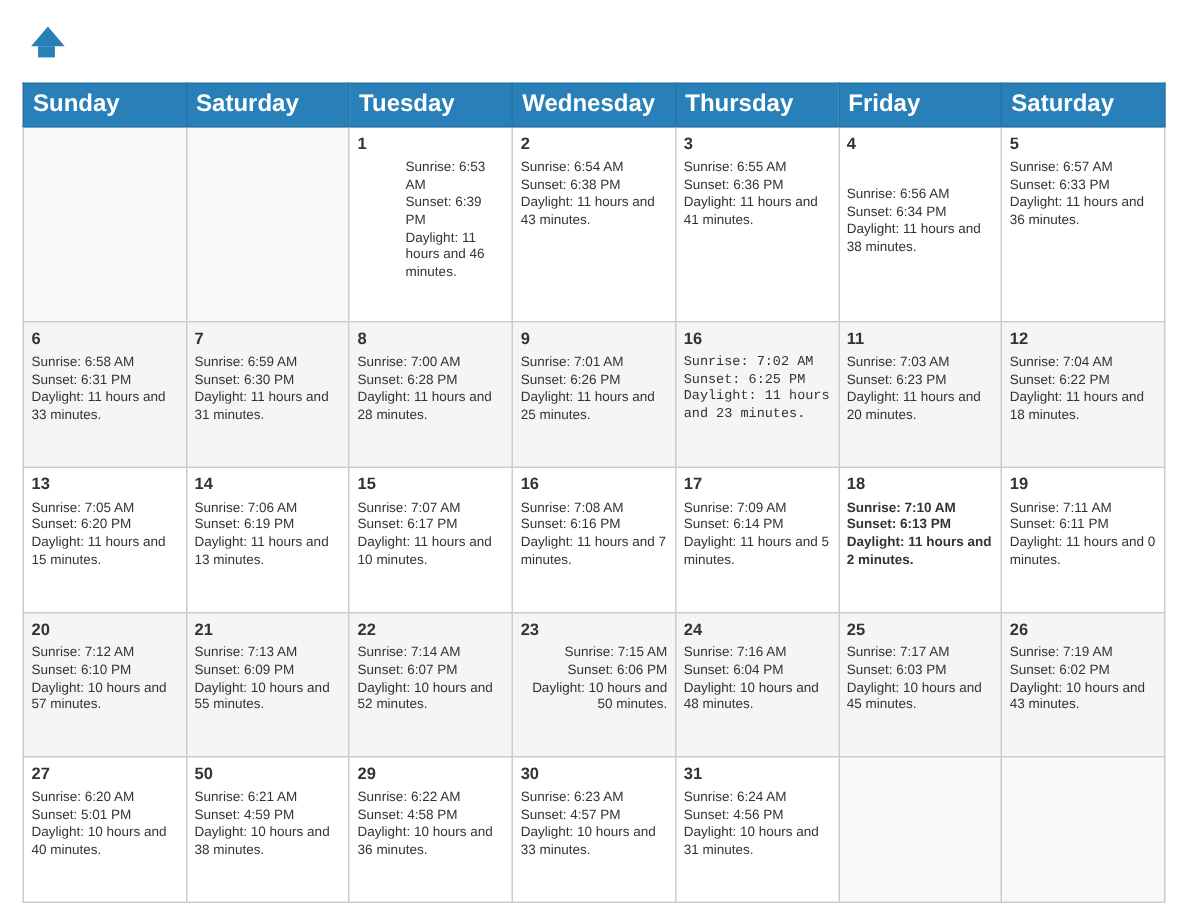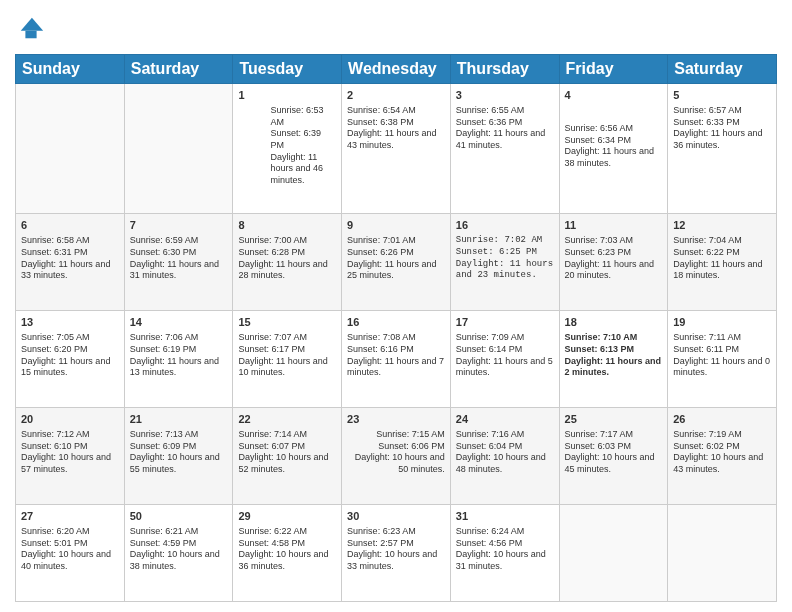--- a/index.html
+++ b/index.html
@@ -316,21 +316,21 @@
           </td>
           <td>
             <span class="day-number">29</span>
             <div class="cell-info" style="white-space: pre-line;">Sunrise: 6:22 AM
 Sunset: 4:58 PM
 Daylight: 10 hours and 36 minutes.</div>
           </td>
           <td>
             <span class="day-number">30</span>
             <div class="cell-info" style="white-space: pre-line;">Sunrise: 6:23 AM
-Sunset: 2:57 PM
+Sunset: 4:57 PM
 Daylight: 10 hours and 33 minutes.</div>
           </td>
           <td>
             <span class="day-number">31</span>
             <div class="cell-info" style="white-space: pre-line;">Sunrise: 6:24 AM
 Sunset: 4:56 PM
 Daylight: 10 hours and 31 minutes.</div>
           </td>
           <td class="empty"></td>
           <td class="empty"></td>

